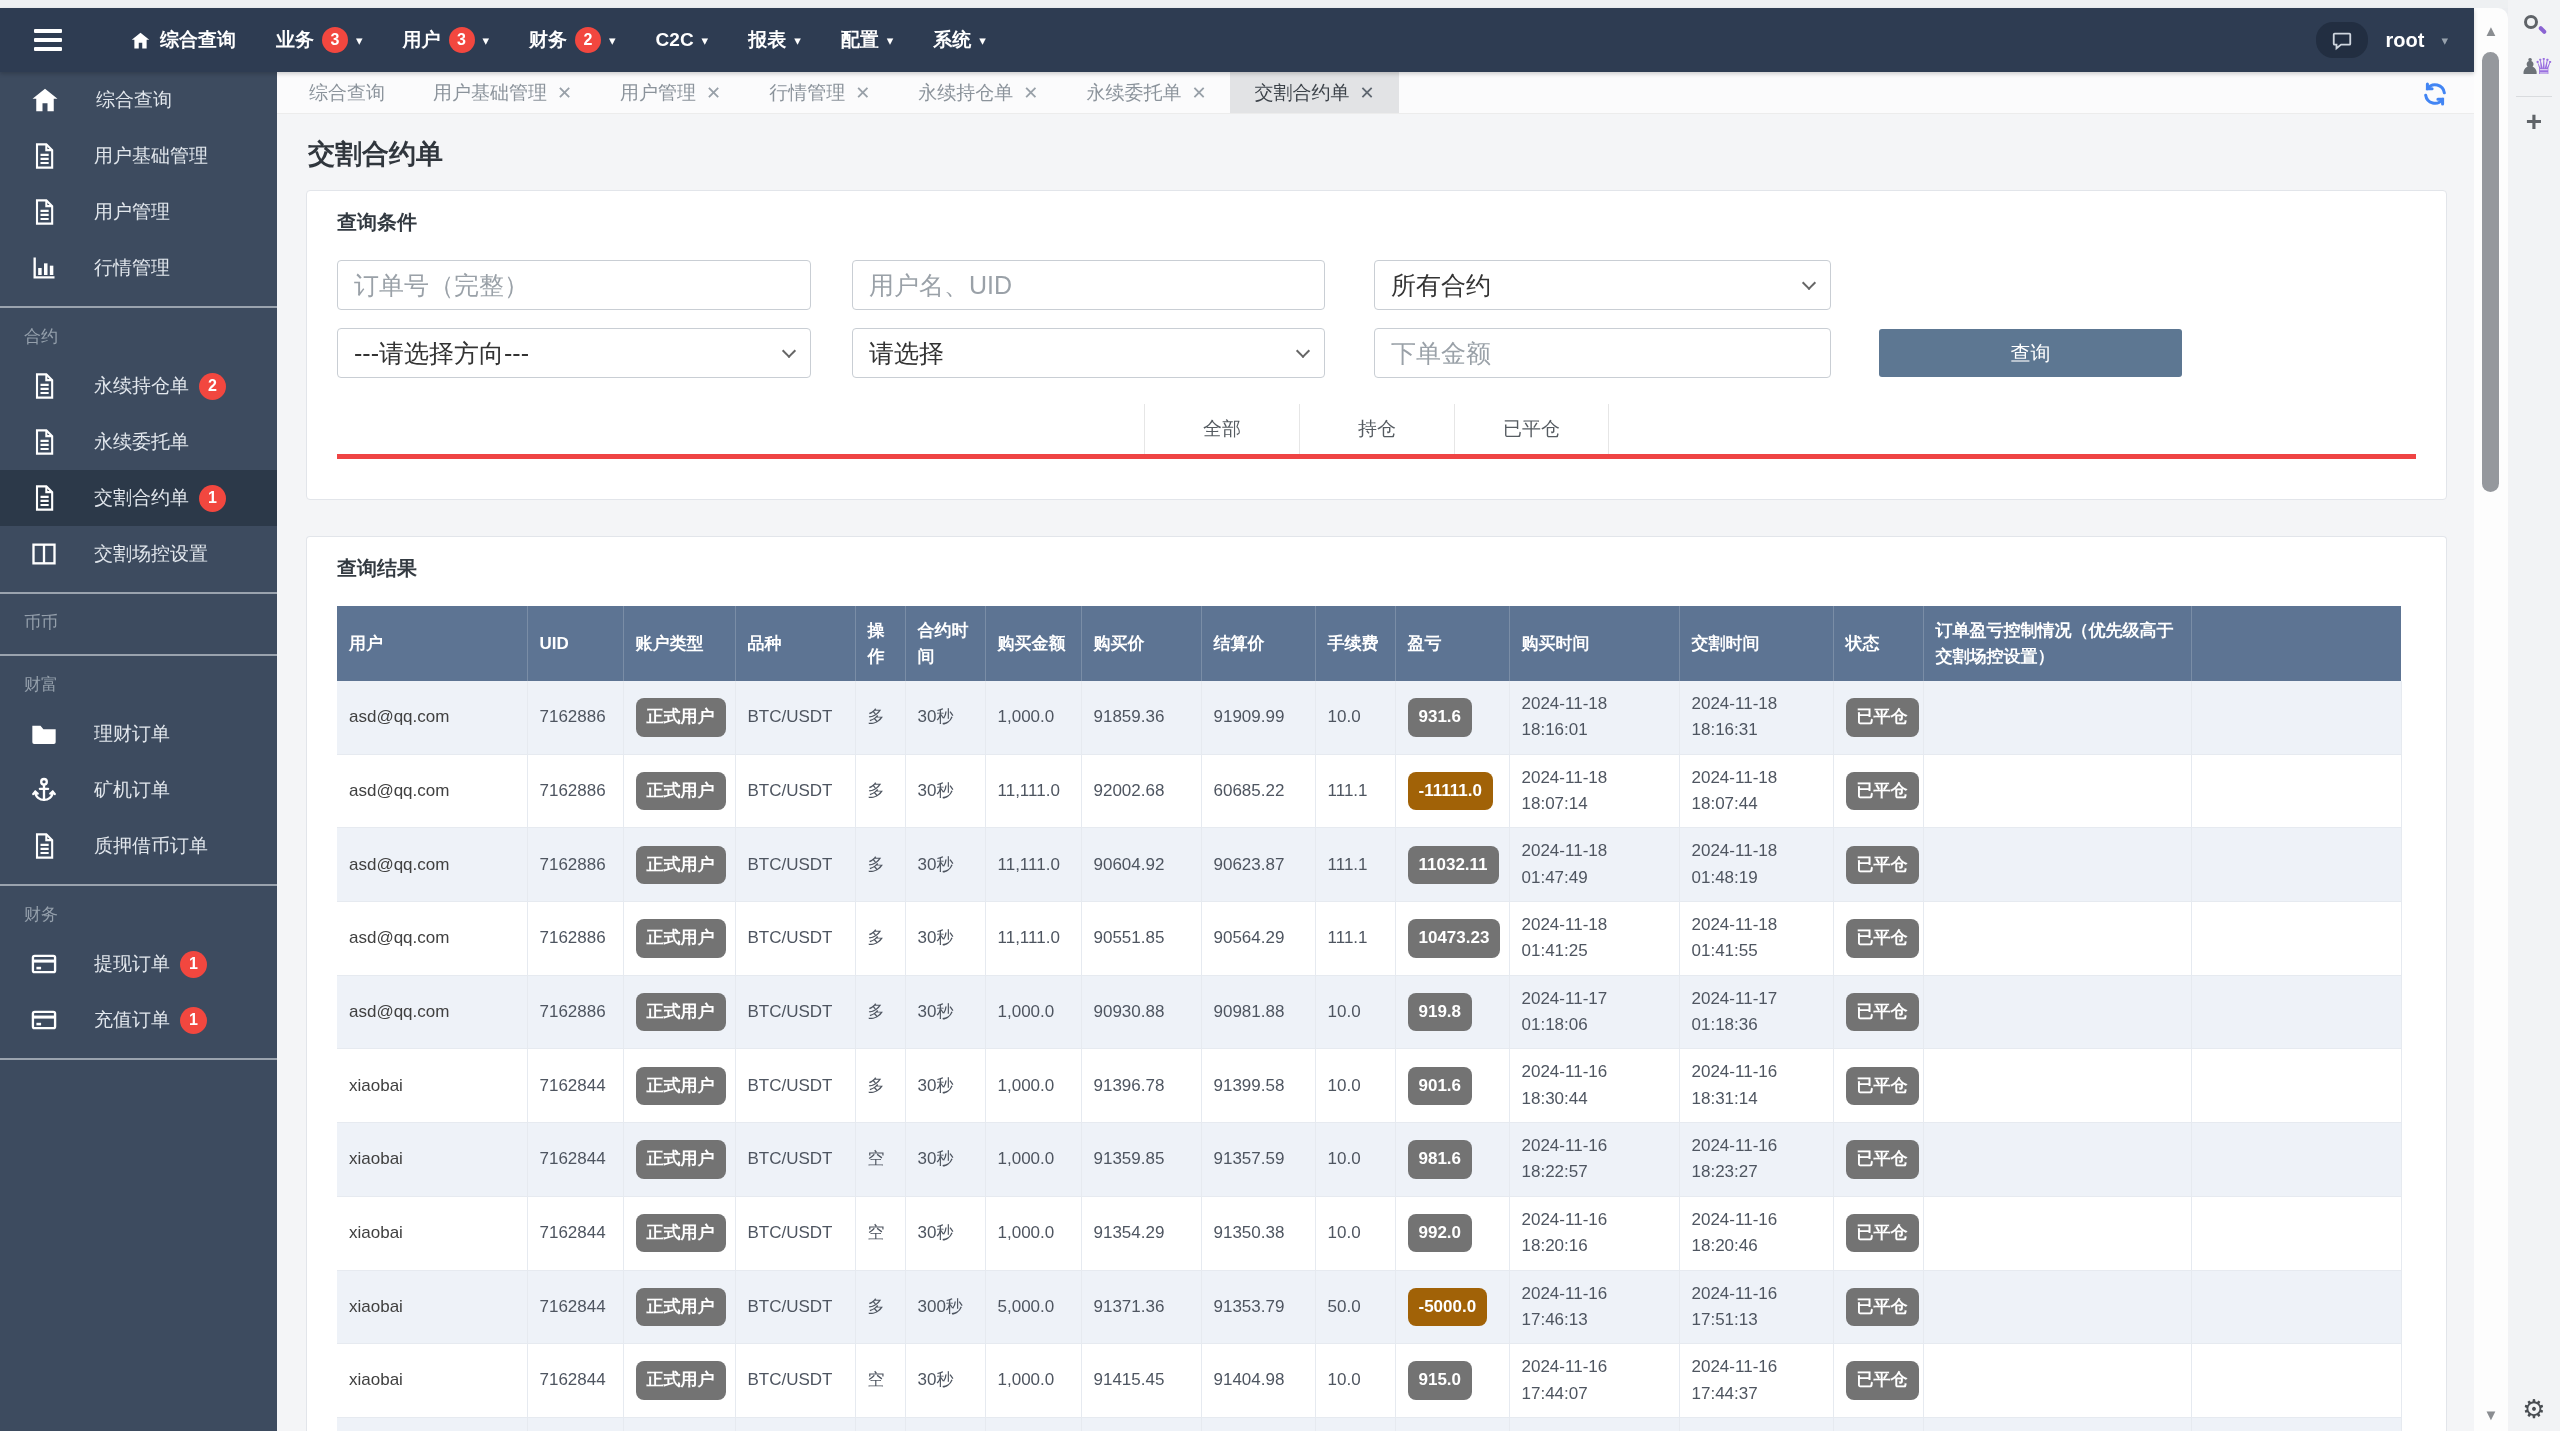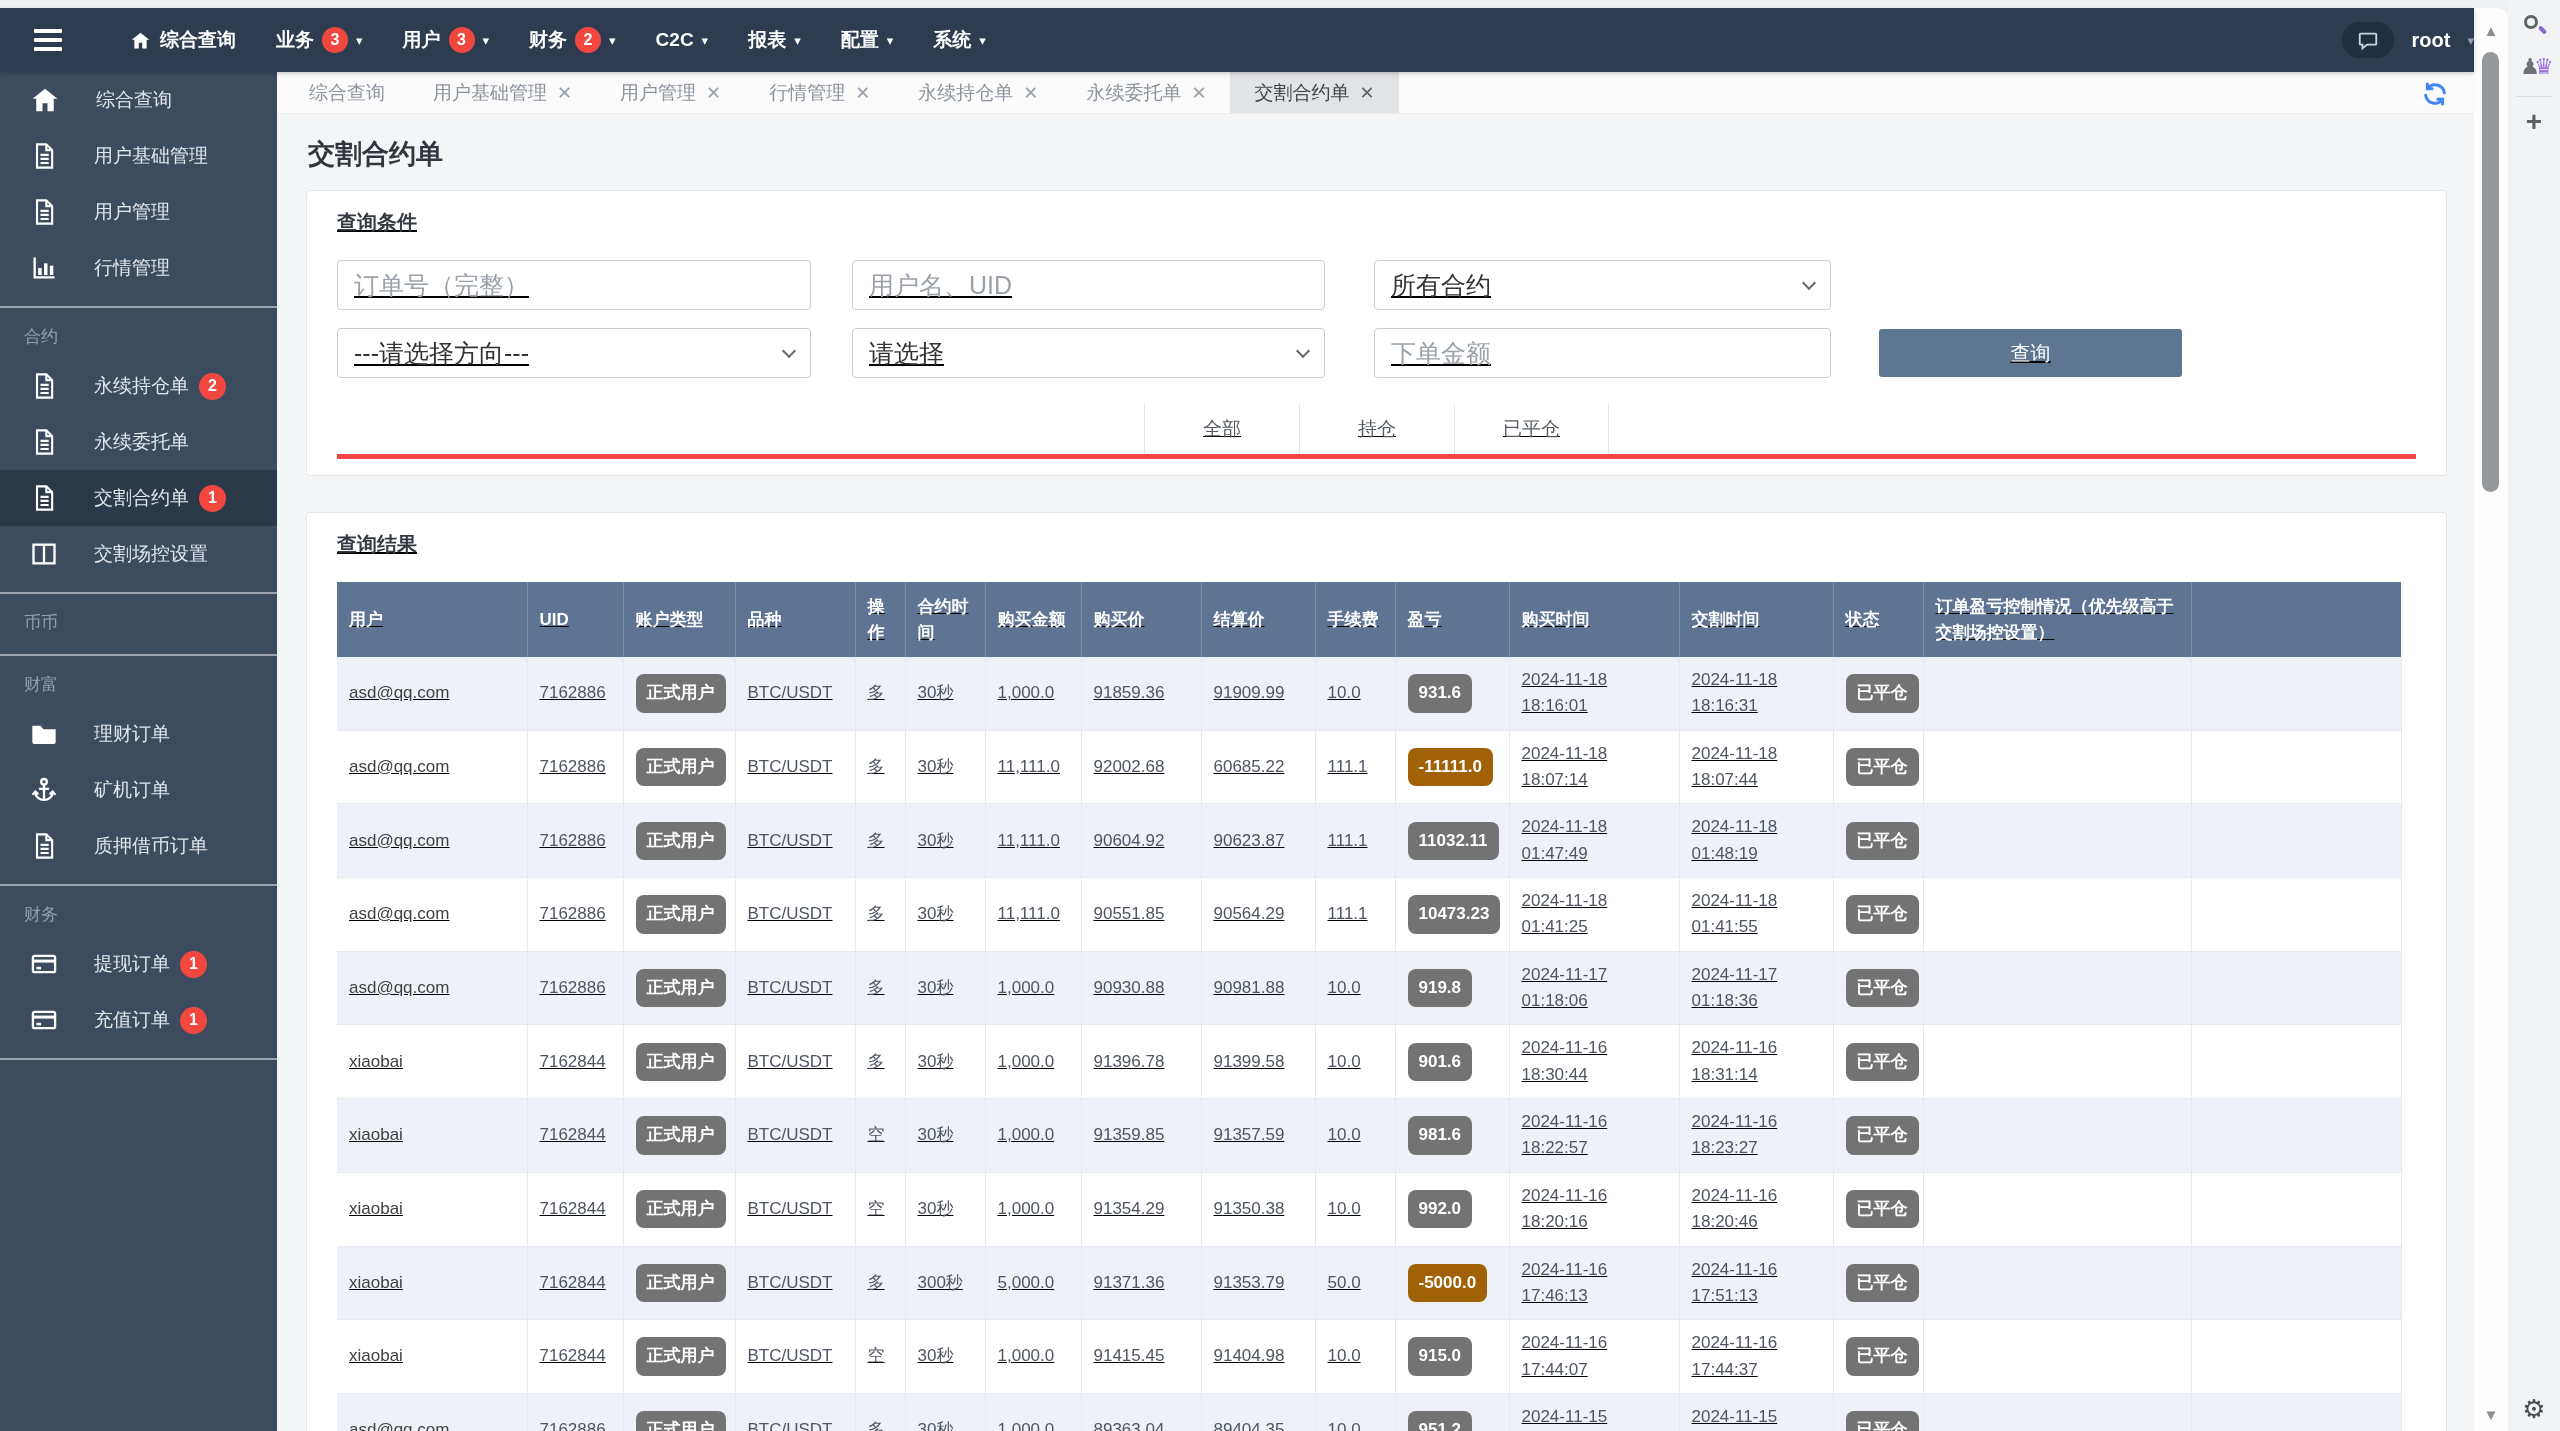--- a/index.html
+++ b/index.html
@@ -15,21 +15,21 @@
   .navbar { position:absolute; left:0; top:8px; width:2474px; height:64px; background:#2e3c52;
             display:flex; align-items:center; box-shadow:0 2px 4px rgba(0,0,0,.18); z-index:5; }
   .hamburger { width:96px; height:64px; display:flex; flex-direction:column; justify-content:center; align-items:center; gap:5px; cursor:pointer; }
   .hamburger span { display:block; width:28px; height:4px; background:#fff; border-radius:1px; }
   .nav-menu { display:flex; align-items:center; height:64px; margin-left:14px; }
   .nav-item { display:flex; align-items:center; height:64px; padding:0 20px; color:#fff; font-size:19px; font-weight:bold; cursor:pointer; }
   .nav-item .home-glyph { margin-right:9px; display:flex; }
   .nav-badge { margin-left:8px; min-width:26px; height:26px; padding:0 7px; border-radius:13px; background:#f2473f;
                color:#fff; font-size:16px; font-weight:bold; display:flex; align-items:center; justify-content:center; }
   .nav-caret { margin-left:8px; color:#fff; font-size:13px; }
-  .nav-right { margin-left:auto; display:flex; align-items:center; gap:18px; }
+  .nav-right { margin-left:auto; display:flex; align-items:center; padding-right:26px; gap:18px; }
   .chat-btn { width:52px; height:36px; background:#222e41; border-radius:17px; display:flex; align-items:center; justify-content:center; cursor:pointer; }
   .user-menu { display:flex; align-items:center; gap:9px; color:#fff; font-size:20px; font-weight:bold; cursor:pointer; }
   .user-menu .nav-caret { color:#97a1ad; }
 
   
   .sidebar { position:absolute; left:0; top:72px; bottom:0; width:277px; background:#3d4b5f; overflow:hidden; }
   .side-item { display:flex; align-items:center; height:56px; padding-left:30px; color:#e2e7ed; font-size:19px; cursor:pointer; }
   .side-item svg { margin-right:18px; flex:0 0 auto; }
   .side-item.active { background:#2c3949; }
   .side-badge { margin-left:10px; min-width:27px; height:27px; padding:0 7px; border-radius:14px; background:#f2473f;
@@ -44,21 +44,21 @@
   .tabs { display:flex; align-items:stretch; margin-left:8px; }
   .tab { display:flex; align-items:center; padding:0 24px; color:#8b939b; font-size:19px; cursor:pointer; white-space:nowrap; }
   .tab .tab-close { margin-left:10px; color:#98a0a8; font-size:18px; font-weight:bold; cursor:pointer; }
   .tab.active { background:#e2e3e5; color:#3c4249; }
   .tab.active .tab-close { color:#5f6770; }
   .refresh-btn { position:absolute; right:22px; top:5px; width:34px; height:34px; display:flex; align-items:center; justify-content:center; cursor:pointer; }
 
   .content { padding:12px 27px 0 29px; }
   .page-title { font-size:27px; font-weight:bold; color:#30363d; margin:10px 0 18px 2px; }
 
-  .card { background:#fff; border:1px solid #e2e5ea; border-radius:4px; padding:18px 30px 16px 30px;text-decoration:underline; }
+  .card { background:#fff; border:1px solid #e2e5ea; border-radius:4px; padding:18px 30px 40px 30px; }
   .card h2 { font-size:20px; font-weight:bold; color:#333a41; margin-bottom:24px; }
 
   .form-row { display:flex; align-items:center; margin-bottom:18px; }
   .form-row .fld { height:50px; border:1px solid #c9ced4; border-radius:4px; background:#fff; font-size:25px; color:#333; }
   .form-row input.fld { padding:0 16px; outline:none; }
   .form-row input.fld::placeholder { color:#9aa1a8; }
   .w1 { width:474px; } .w2 { width:473px; margin-left:41px; } .w3 { width:457px; margin-left:49px; }
   .selectbox { position:relative; display:flex; align-items:center; padding:0 16px; cursor:pointer; color:#4a4f55; }
   .selectbox .chev { position:absolute; right:16px; top:50%; width:10px; height:10px;
                      border-right:2px solid #666; border-bottom:2px solid #666; transform:translateY(-70%) rotate(45deg); }

